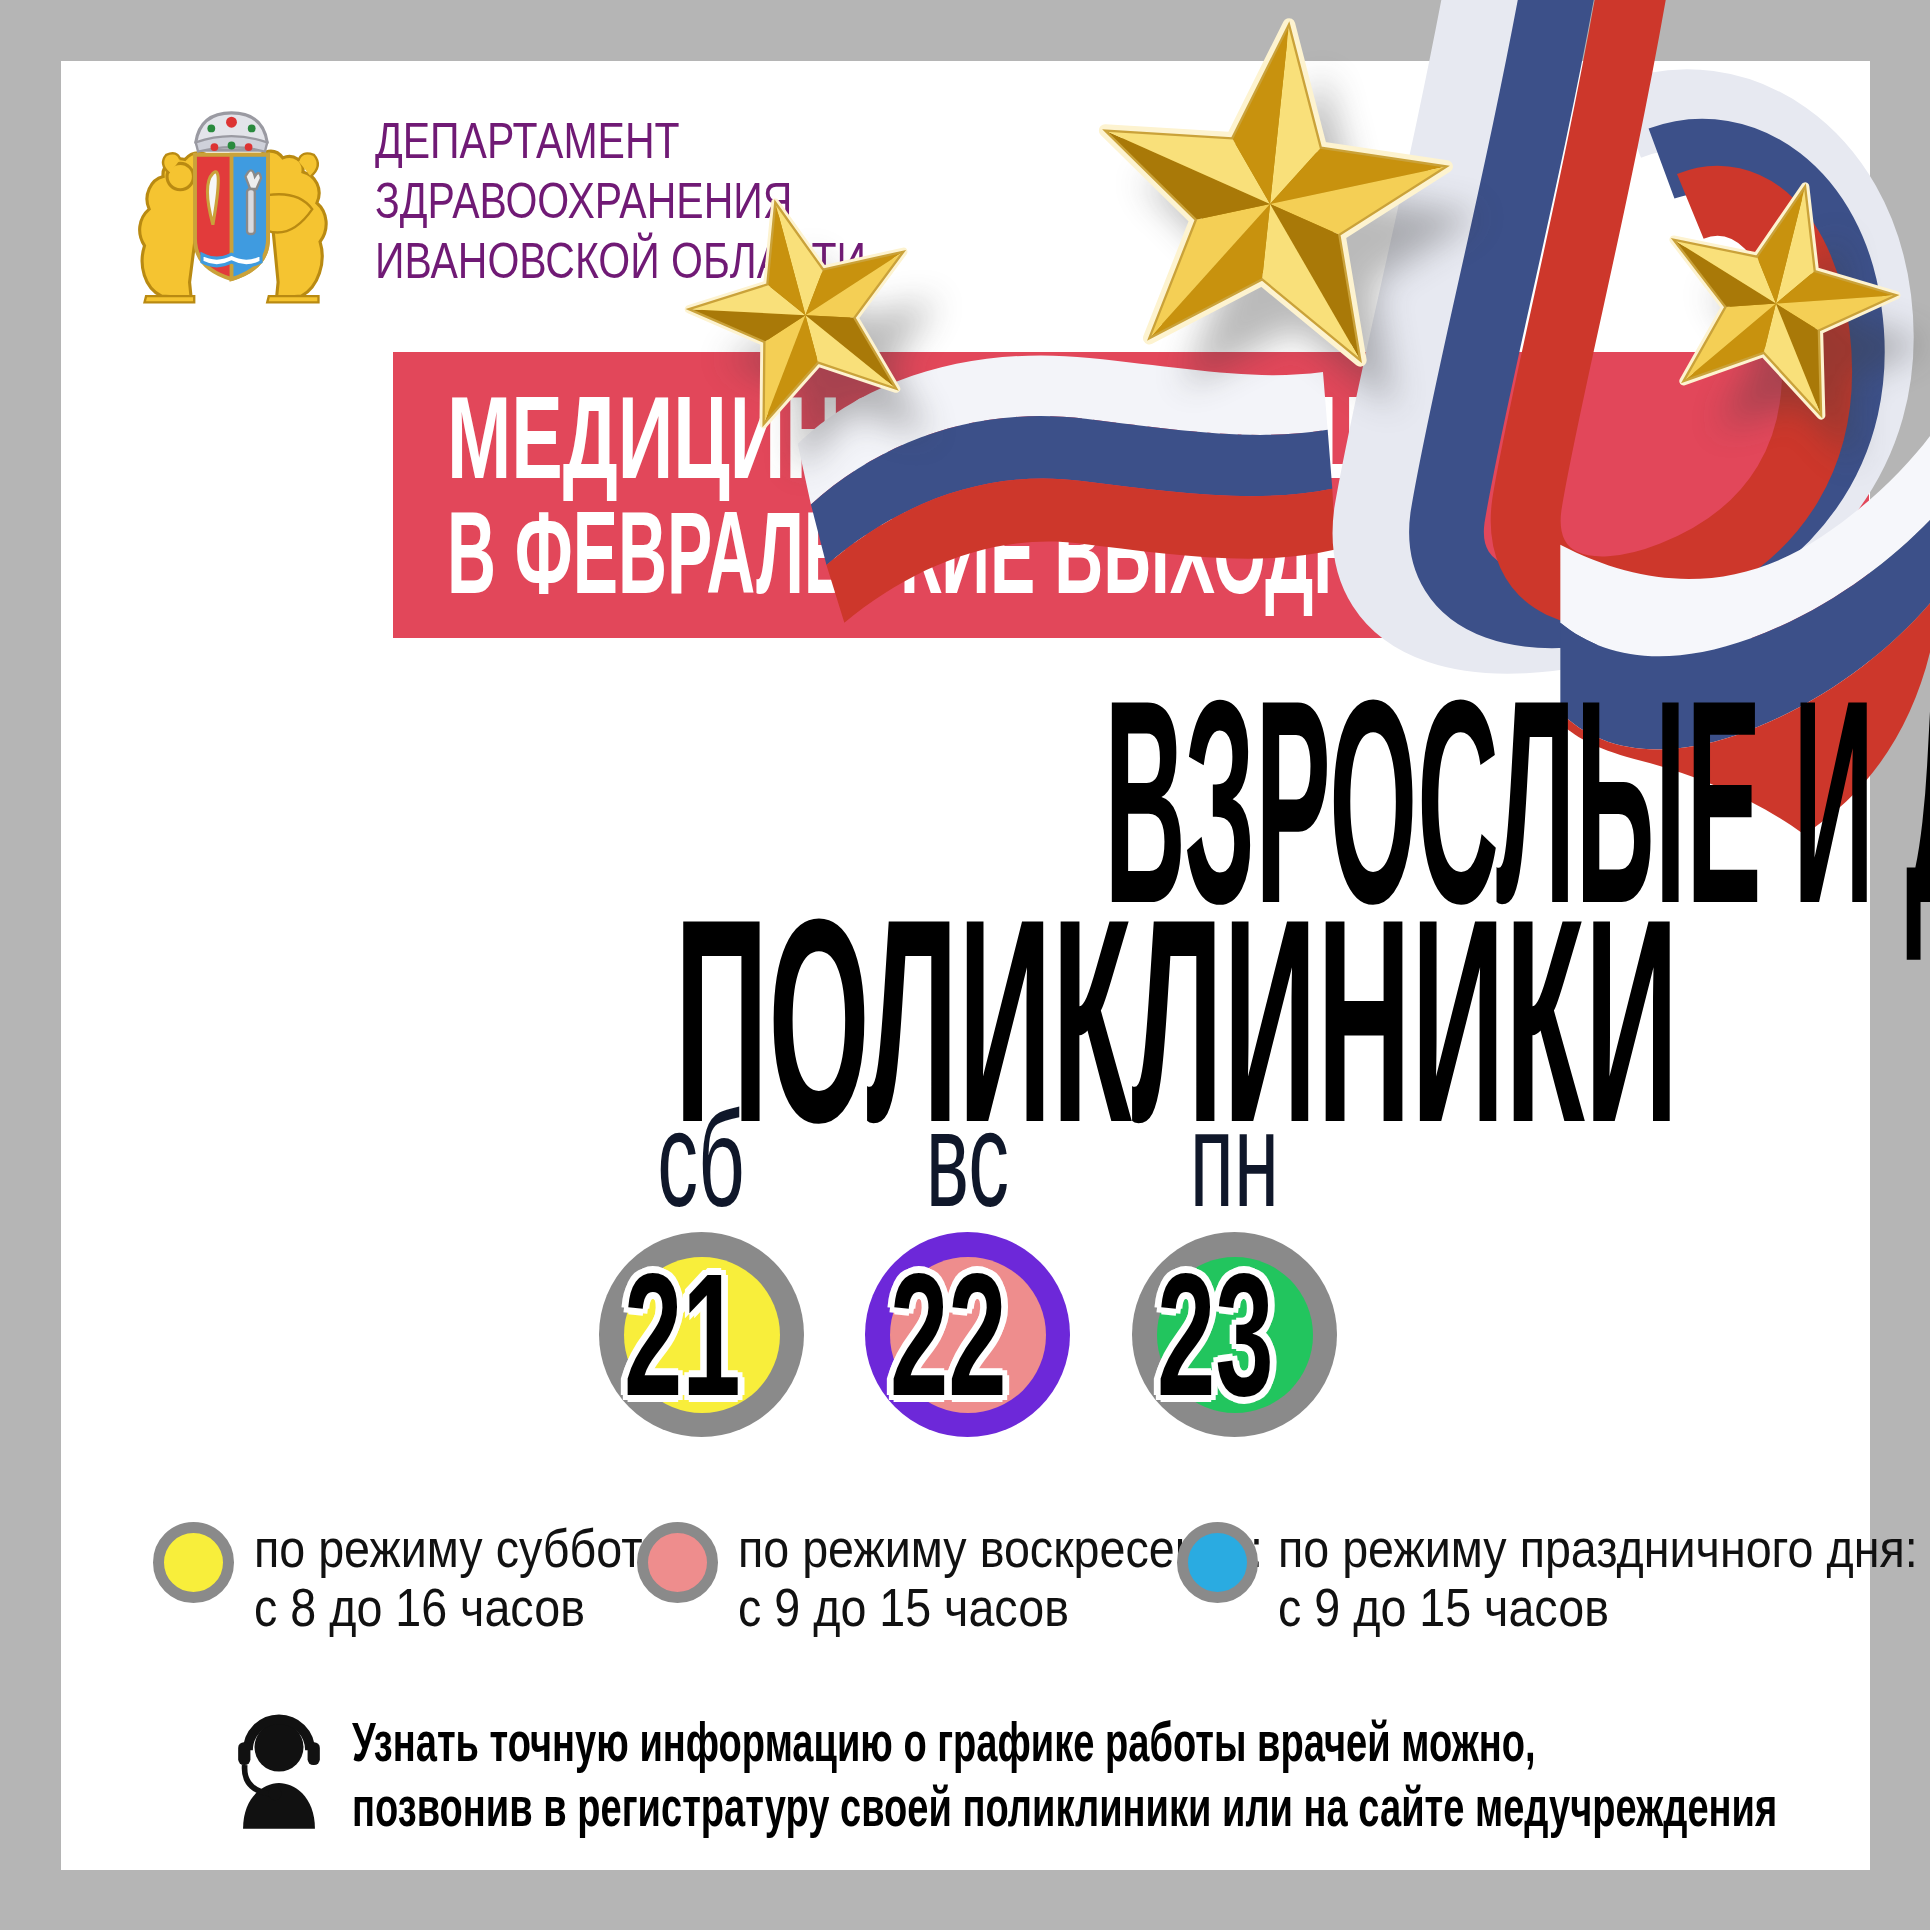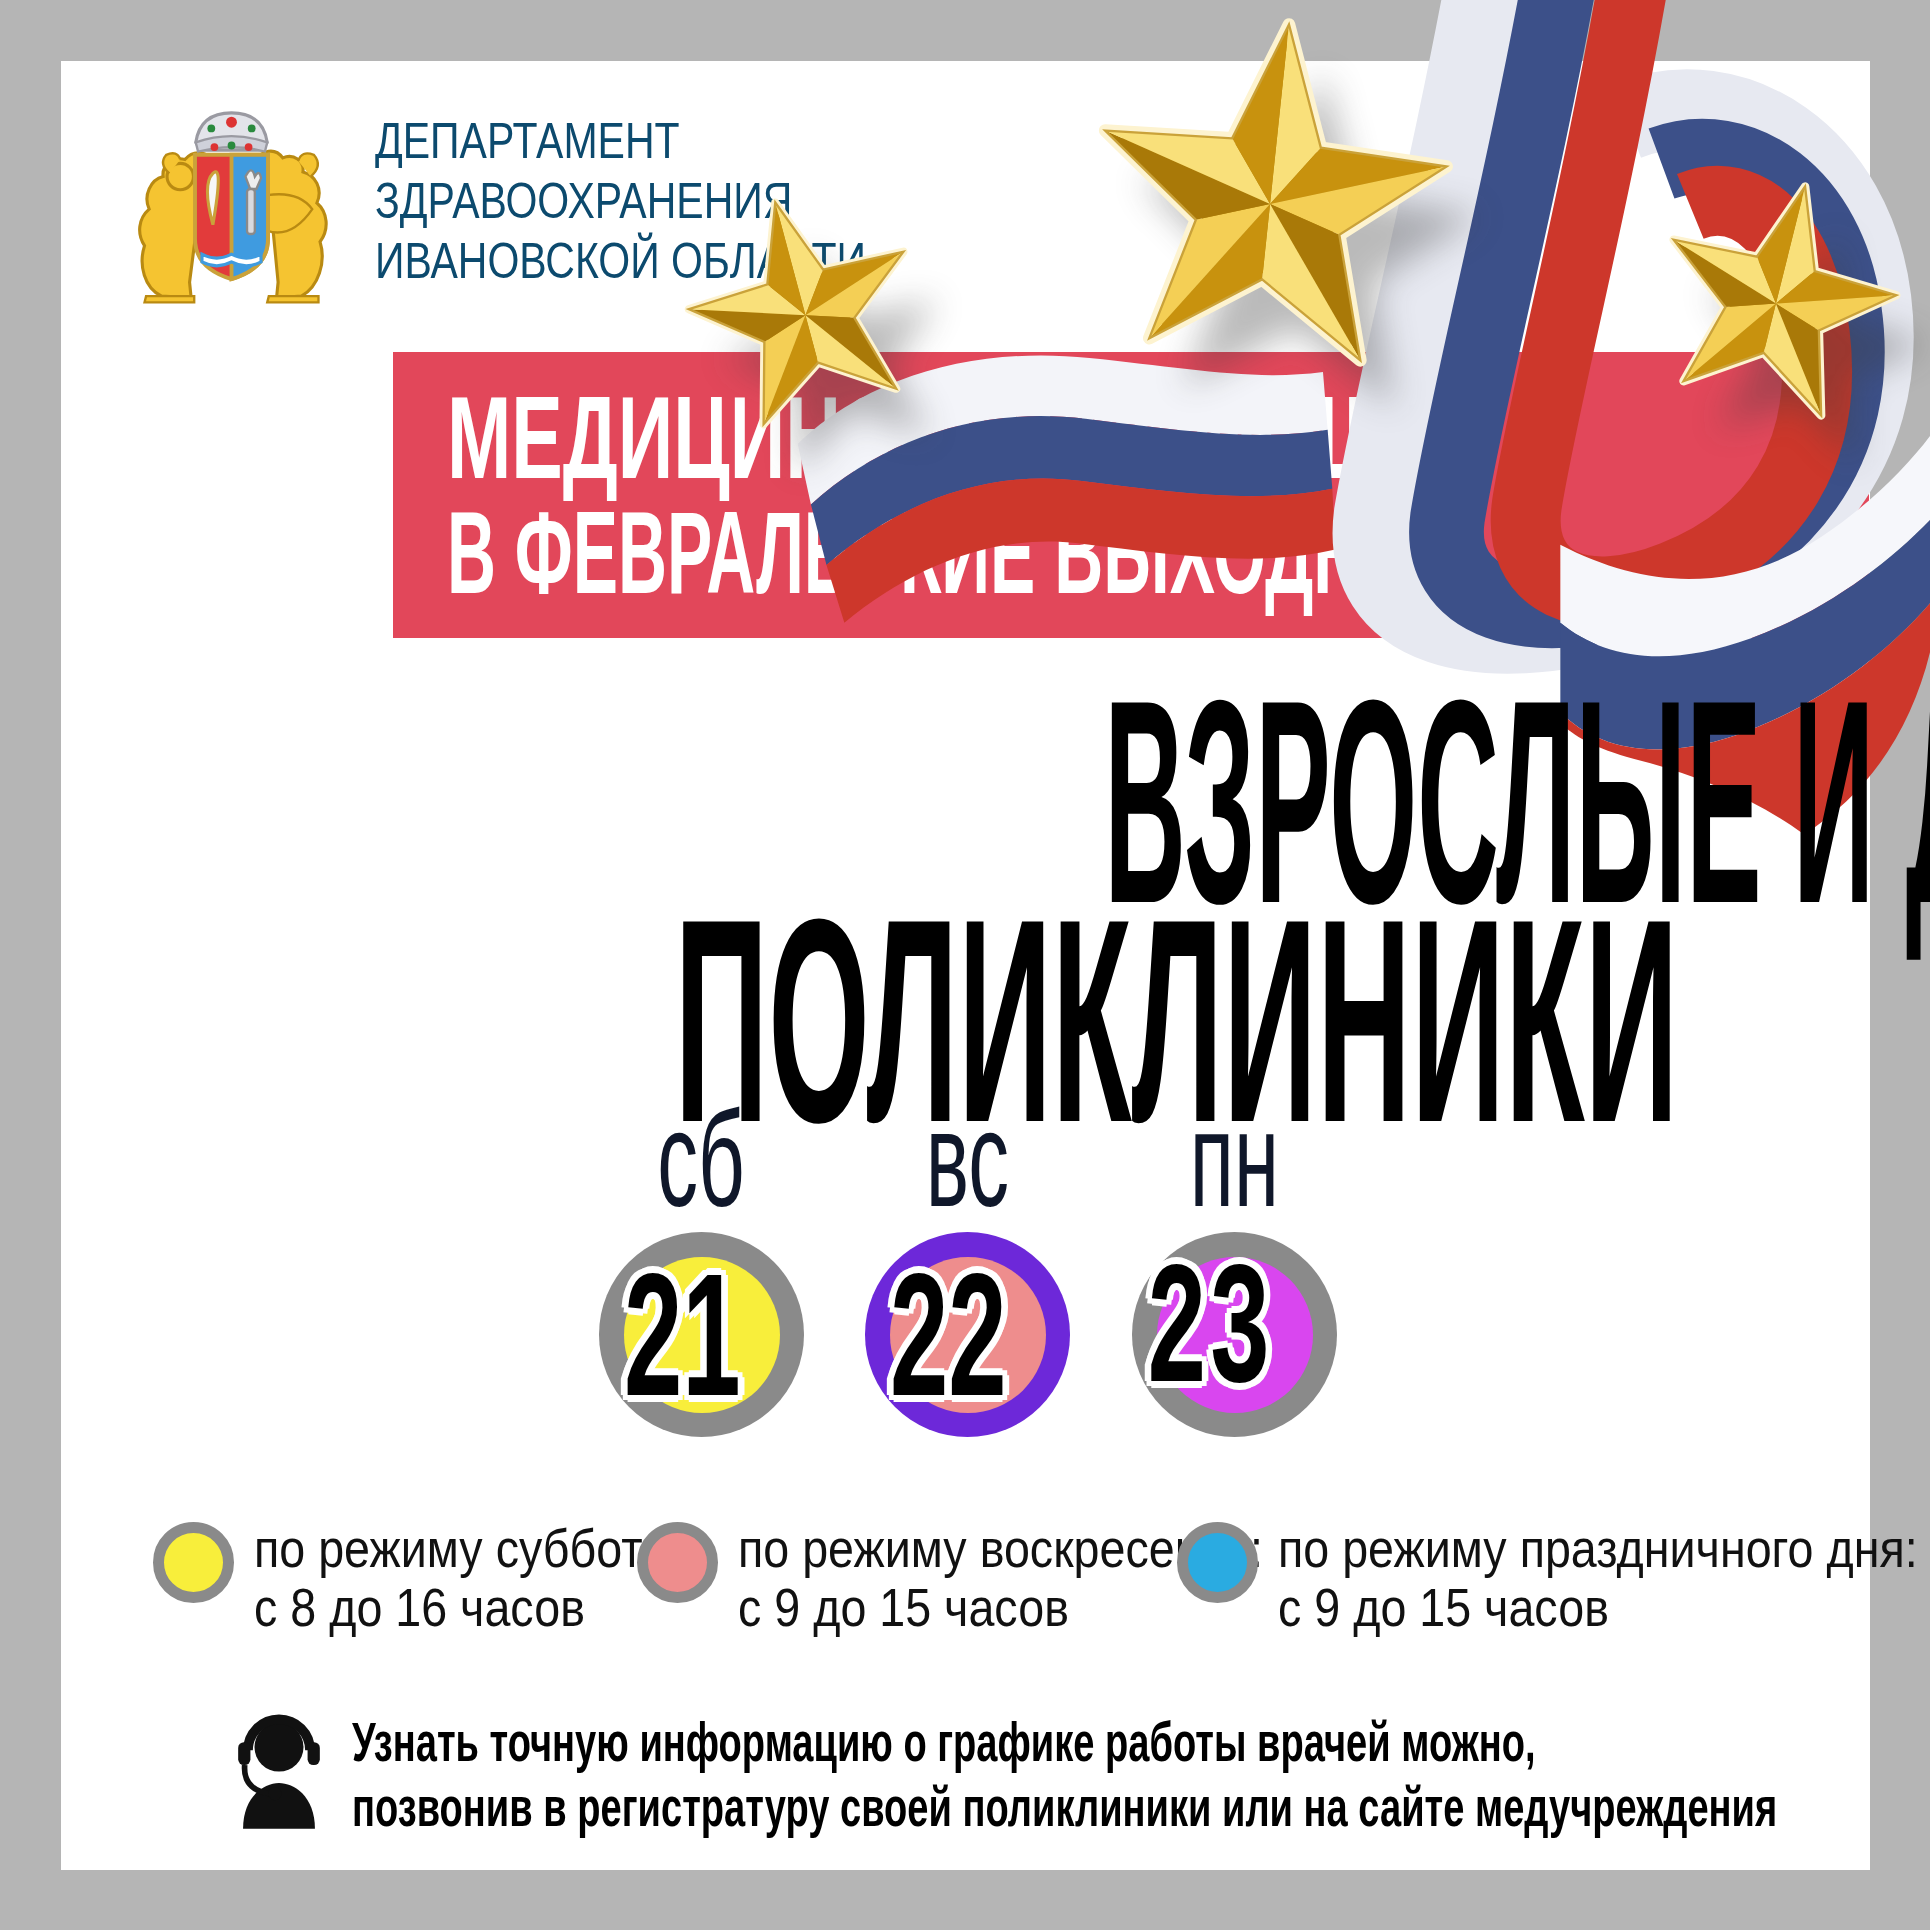--- a/index.html
+++ b/index.html
@@ -3,21 +3,21 @@
 <meta charset="utf-8">
 <style>
   html,body{margin:0;padding:0;background:#888;}
   .canvas{
     position:relative; width:1930px; height:1930px; overflow:hidden;
     background:#b5b5b5; font-family:"Liberation Sans", sans-serif;
   }
   .card{position:absolute; left:61px; top:61px; width:1809px; height:1809px; background:#ffffff;}
   
   .logo{position:absolute; left:115px; top:100px; width:233px; height:237px;}
-  .org{position:absolute; left:375px; top:111px; color:#0c4a6e; font-size:50px; line-height:60px; font-weight:500;}
+  .org{position:absolute; left:375px; top:111px; color:#701a75; font-size:50px; line-height:60px; font-weight:500;}
   .org span{display:inline-block; transform:scaleX(.82); transform-origin:left center; white-space:nowrap;}
   .org div{height:60px;}
   
   .banner{position:absolute; left:393px; top:352px; width:1476px; height:286px; background:#e2475a;}
   .banner .txt{position:absolute; left:54px; top:28px; color:#fff; font-weight:700; line-height:115px;}
   .banner .txt div{white-space:nowrap; height:115px;}
   .banner .l1{display:inline-block; font-size:117px; transform:scaleX(.66); transform-origin:left center;}
   .banner .l2{display:inline-block; font-size:117px; transform:scaleX(.58); transform-origin:left center;}
   
   .deco{position:absolute; left:0; top:0; width:1930px; height:973px; pointer-events:none;}
@@ -195,21 +195,21 @@
     <div class="inner" style="background-color: rgb(248, 238, 59);">
       <span class="num">21</span>
     </div>
   </div>
   <div class="ring r1" style="background-color: #6d28d9;">
     <div class="inner" style="background-color: rgb(238, 141, 141);">
       <span class="num">22</span>
     </div>
   </div>
   <div class="ring r2" style="background-color: rgb(138, 138, 138);">
-    <div class="inner" style="background-color: #d946ef; font-family: Liberation Mono, monospace;">
+    <div class="inner" style="background-color: #22c55e;">
       <span class="num">23</span>
     </div>
   </div>
 
   <div class="legend-item li0">
     <div class="legend-dot" style="background-color: rgb(248, 238, 59); border-color: rgb(138, 138, 138);"></div>
     <div class="legend-text">
       <div><span>по режиму субботы:</span></div>
       <div><span>с 8 до 16 часов</span></div>
     </div>

